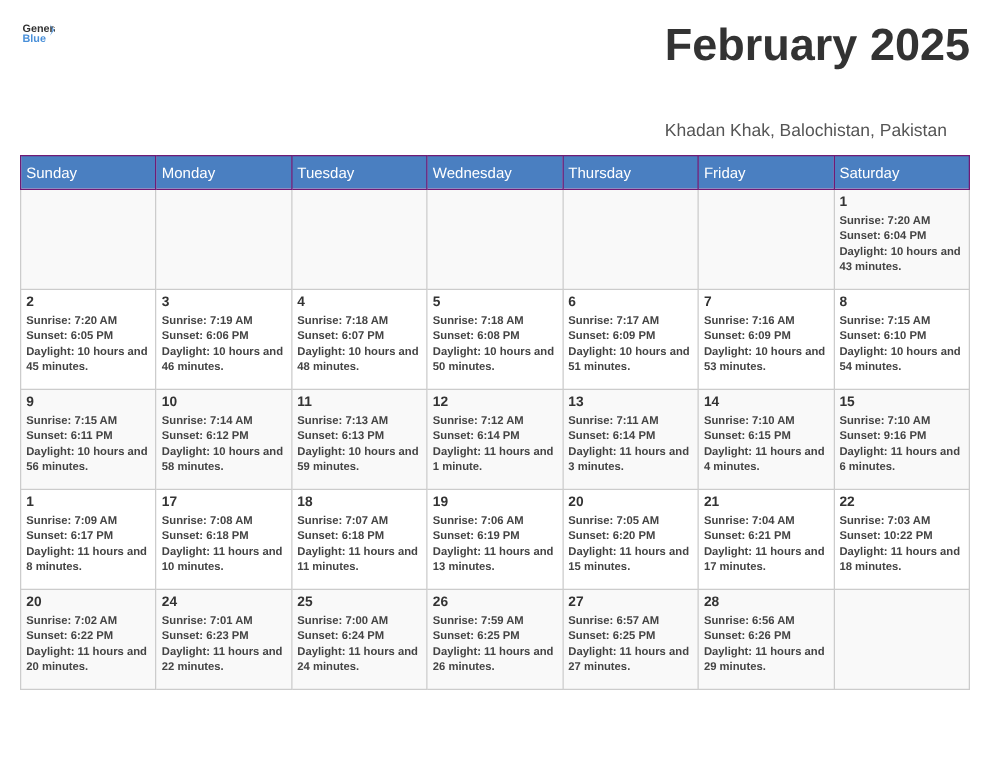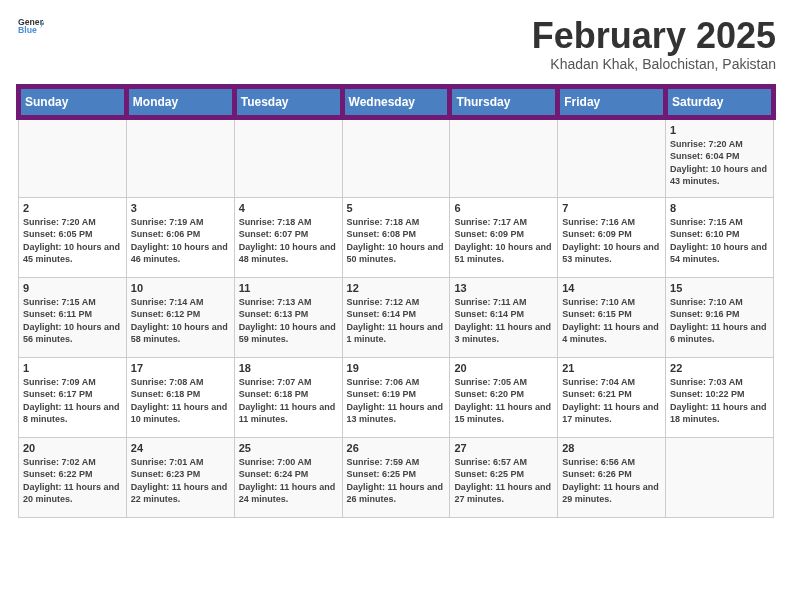--- a/index.html
+++ b/index.html
@@ -19,45 +19,46 @@
     .logo {
       display: flex;
       align-items: center;
       gap: 4px;
     }
     .logo-icon {
       width: 28px;
       height: 20px;
     }
     .title-block {
-      text-align: right;
+      text-align: left;
     }
     .calendar-title {
       font-size: 36px;
       font-weight: bold;
       color: #333;
       line-height: 1.1;
     }
     .calendar-subtitle {
       font-size: 14px;
       color: #555;
+      margin-top: 40px;
     }
     table {
       width: 100%;
       border-collapse: collapse;
       table-layout: fixed;
     }
     thead tr th {
       background-color: #4a7fc1;
       color: #fff;
       font-size: 12px;
-      font-weight: bold;
+      font-weight: normal;
       padding: 6px 4px;
       text-align: left;
-      border: 5px solid #701a75;
+      border: 1px solid #701a75;
     }
     tbody tr td {
       border: 1px solid #ccc;
       vertical-align: top;
       padding: 4px;
       height: 80px;
       font-size: 9.5px;
       color: #333;
       background: #fff;
     }

